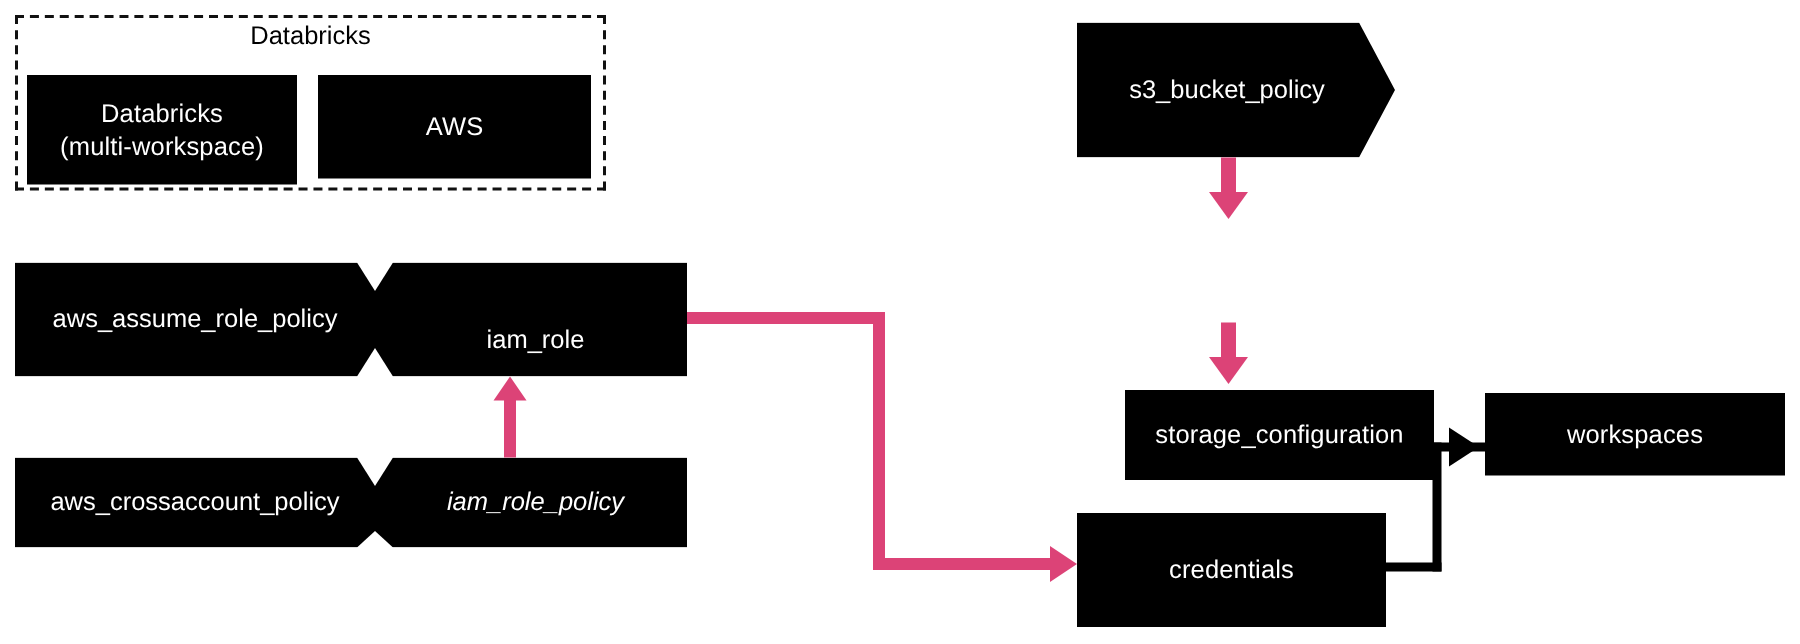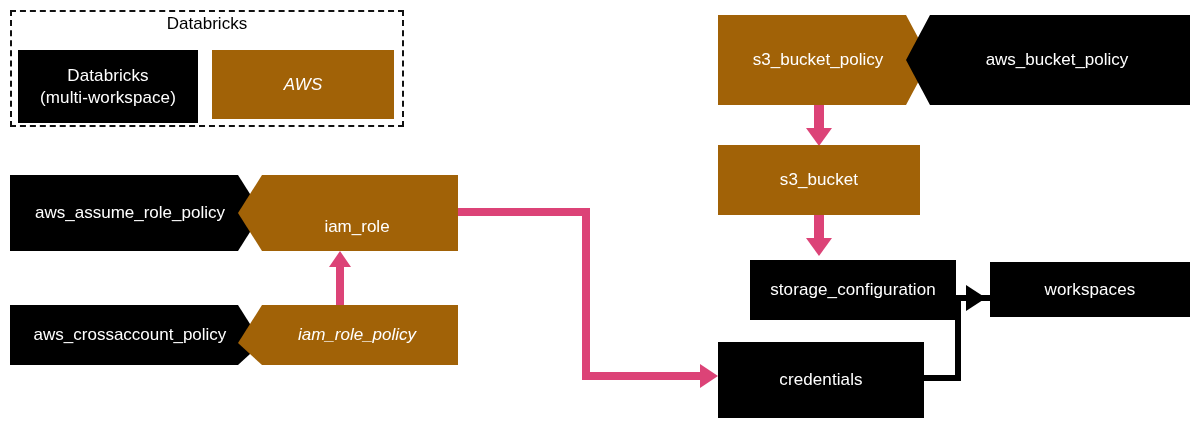--- a/index.html
+++ b/index.html
@@ -22,21 +22,21 @@
     align-items: center;
     justify-content: center;
     color: #ffffff;
     font-size: 17px;
     line-height: 1.25;
     text-align: center;
     white-space: pre-line;
     letter-spacing: 0.1px;
   }
   .blk { background: #000000; }
-  .pnk { background: #a16207; text-align: center; }
+  .pnk { background: #000000; text-align: center; }
 
   
   #legend-box {
     position: absolute;
     left: 10px;
     top: 10px;
     width: 394px;
     height: 117px;
     border: 2px dashed #111111;
     box-sizing: border-box;
@@ -99,21 +99,21 @@
 <div id="canvas">
 
   <div id="legend-box"></div>
   <div id="legend-title">Databricks</div>
 
   <div class="node blk" style="left:18px; top:50px; width:180px; height:73px;align-items:center;">
     <span>Databricks
 (multi-workspace)</span>
   </div>
 
-  <div class="node pnk" style="left:212px; top:50px; width:182px; height:69px;font-style:italic;">
+  <div class="node pnk" style="left:212px; top:50px; width:182px; height:69px;">
     <span>AWS</span>
   </div>
 
   <div class="split-wrap" style="left:10px; top:175px; width:448px; height:76px;">
     <div class="split-half blk" style="left:0; width:252px; clip-path: polygon(0 0, 228px 0, 252px 38px, 228px 100%, 0 100%);">
       <span class="split-label" style="margin-right:12px;">aws_assume_role_policy</span>
     </div>
     <div class="split-half pnk" style="left:228px; width:220px; clip-path: polygon(24px 0, 100% 0, 100% 100%, 24px 100%, 0 38px);">
       <span class="split-label" style="margin-left:18px;margin-top:28px;">iam_role</span>
     </div>
@@ -133,31 +133,25 @@
 
   <div class="ln ln-pnk" style="left:458px; top:208px; width:132px; height:8px;"></div>
   <div class="ln ln-pnk" style="left:582px; top:208px; width:8px; height:168px;"></div>
   <div class="ln ln-pnk" style="left:582px; top:372px; width:120px; height:8px;"></div>
   <div class="arrow arr-right-pnk" style="left:700px; top:364px;"></div>
 
   <div class="split-wrap" style="left:718px; top:15px; width:472px; height:90px;">
     <div class="split-half pnk" style="left:0; width:212px; clip-path: polygon(0 0, 188px 0, 212px 45px, 188px 100%, 0 100%);">
       <span class="split-label" style="margin-right:12px;">s3_bucket_policy</span>
     </div>
-    <div class="split-half blk" style="left:188px; width:284px; clip-path: polygon(24px 0, 100% 0, 100% 100%, 24px 100%, 0 45px);">
-      <span class="split-label" style="margin-left:18px;">aws_bucket_policy</span>
-    </div>
   </div>
 
   <div class="ln ln-pnk" style="left:814px; top:105px; width:10px; height:26px;"></div>
   <div class="arrow arr-down-pnk" style="left:806px; top:128px;"></div>
 
-  <div class="node pnk" style="left:718px; top:145px; width:202px; height:70px;">
-    <span>s3_bucket</span>
-  </div>
 
   <div class="ln ln-pnk" style="left:814px; top:215px; width:10px; height:26px;"></div>
   <div class="arrow arr-down-pnk" style="left:806px; top:238px;"></div>
 
   <div class="node blk" style="left:750px; top:260px; width:206px; height:60px;">
     <span>storage_configuration</span>
   </div>
 
   <div class="node blk" style="left:718px; top:342px; width:206px; height:76px;">
     <span>credentials</span>

